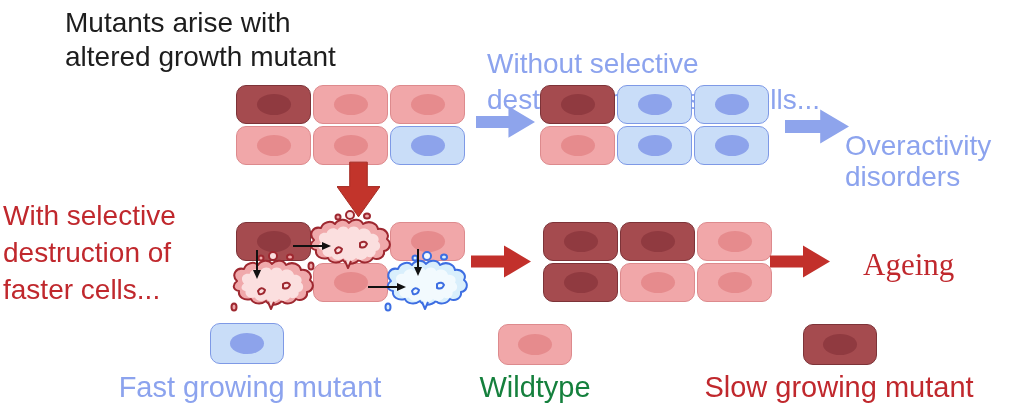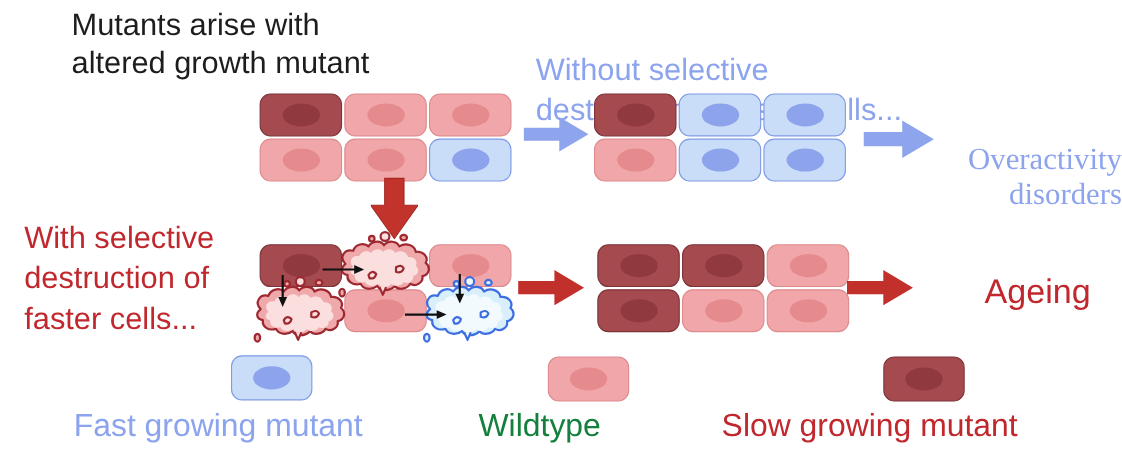--- a/index.html
+++ b/index.html
@@ -2,47 +2,47 @@
 <html><head>
 <meta charset="utf-8">
 <style>
   html,body{margin:0;padding:0;background:#fff;}
   #stage{position:relative;width:1020px;height:414px;background:#ffffff;overflow:hidden;
          font-family:"Liberation Sans", sans-serif;}
   .txt{position:absolute;white-space:pre-line;line-height:1.22;}
   .t-black{color:#1d1d1d;font-size:28px;line-height:34px;}
   .t-blue{color:#8ca3ee;font-size:28px;line-height:36px;margin-top:44px;}
   .t-red{color:#c0282d;font-size:28px;line-height:37px;}
-  .t-center{text-align:right;font-family:Liberation Serif, serif;}
+  .t-center{text-align:left;}
   
   .grid{position:absolute;display:grid;grid-template-columns:repeat(3,75px);grid-auto-rows:39px;gap:2px;}
   .cell{width:75px;height:39px;border-radius:10px;border:1.5px solid;box-sizing:border-box;
         display:flex;align-items:center;justify-content:center;}
   .cell .nucleus{width:34px;height:21px;border-radius:50%;}
   .wt{background:#f1a7a9;border-color:#dd8a8d;} .wt .nucleus{background:#e68b8d;}
   .slow{background:#a54b4f;border-color:#7d3338;} .slow .nucleus{background:#903a40;}
   .fast{background:#c9ddf8;border-color:#7e99e6;} .fast .nucleus{background:#8da3eb;}
   .slot{position:relative;width:75px;height:39px;}
   .slot svg{position:absolute;left:-8px;top:-12px;overflow:visible;}
   
   .arr{position:absolute;}
   .legend-cell{position:absolute;width:74px;height:41px;}
-  .legend-label{position:absolute;font-size:29px;text-align:left;}
+  .legend-label{position:absolute;font-size:29px;text-align:center;}
   .l-blue{color:#8ca3ee;} .l-pink{color:#15803d;} .l-red{color:#c0282d;}
 </style>
 </head>
 <body>
 
 <div id="stage">
 
   <div class="txt t-black" style="left:65px;top:6px;">Mutants arise with
 altered growth mutant</div>
   <div class="txt t-blue" style="left:487px;top:2px;">Without selective
 destruction of faster cells...</div>
-  <div class="txt t-red" style="left:3px;top:197px;margin-left:19px;">With selective
+  <div class="txt t-red" style="left:3px;top:197px;">With selective
 destruction of
 faster cells...</div>
 
   <div class="grid" style="left:236px;top:85px;">
       <div class="cell slow">
         <div class="nucleus"></div>
       </div>
       <div class="cell wt">
         <div class="nucleus"></div>
       </div>
@@ -210,21 +210,21 @@
         <div class="nucleus"></div>
       </div>
     </div>
 
   <div class="arr" style="left:770px;top:243px;">
     <svg width="60" height="37" viewBox="0 0 60 36">
         <polygon points="0,12 33,12 33,2 60,18 33,34 33,24 0,24" fill="#c2302b"></polygon>
       </svg>
   </div>
 
-  <div class="txt t-red" style="left:895px;top:246px;font-size:31px;">Ageing</div>
+  <div class="txt t-red" style="left:863px;top:246px;font-size:31px;font-family:Liberation Serif, serif;">Ageing</div>
 
   <div class="legend-cell cell fast" style="left:210px;top:323px;">
     <div class="nucleus"></div>
   </div>
   <div class="legend-label l-blue" style="left:67px;top:371px;width:366px;">Fast growing mutant</div>
 
   <div class="legend-cell cell wt" style="left:498px;top:324px;">
     <div class="nucleus"></div>
   </div>
   <div class="legend-label l-pink" style="left:435px;top:371px;width:200px;">Wildtype</div>

